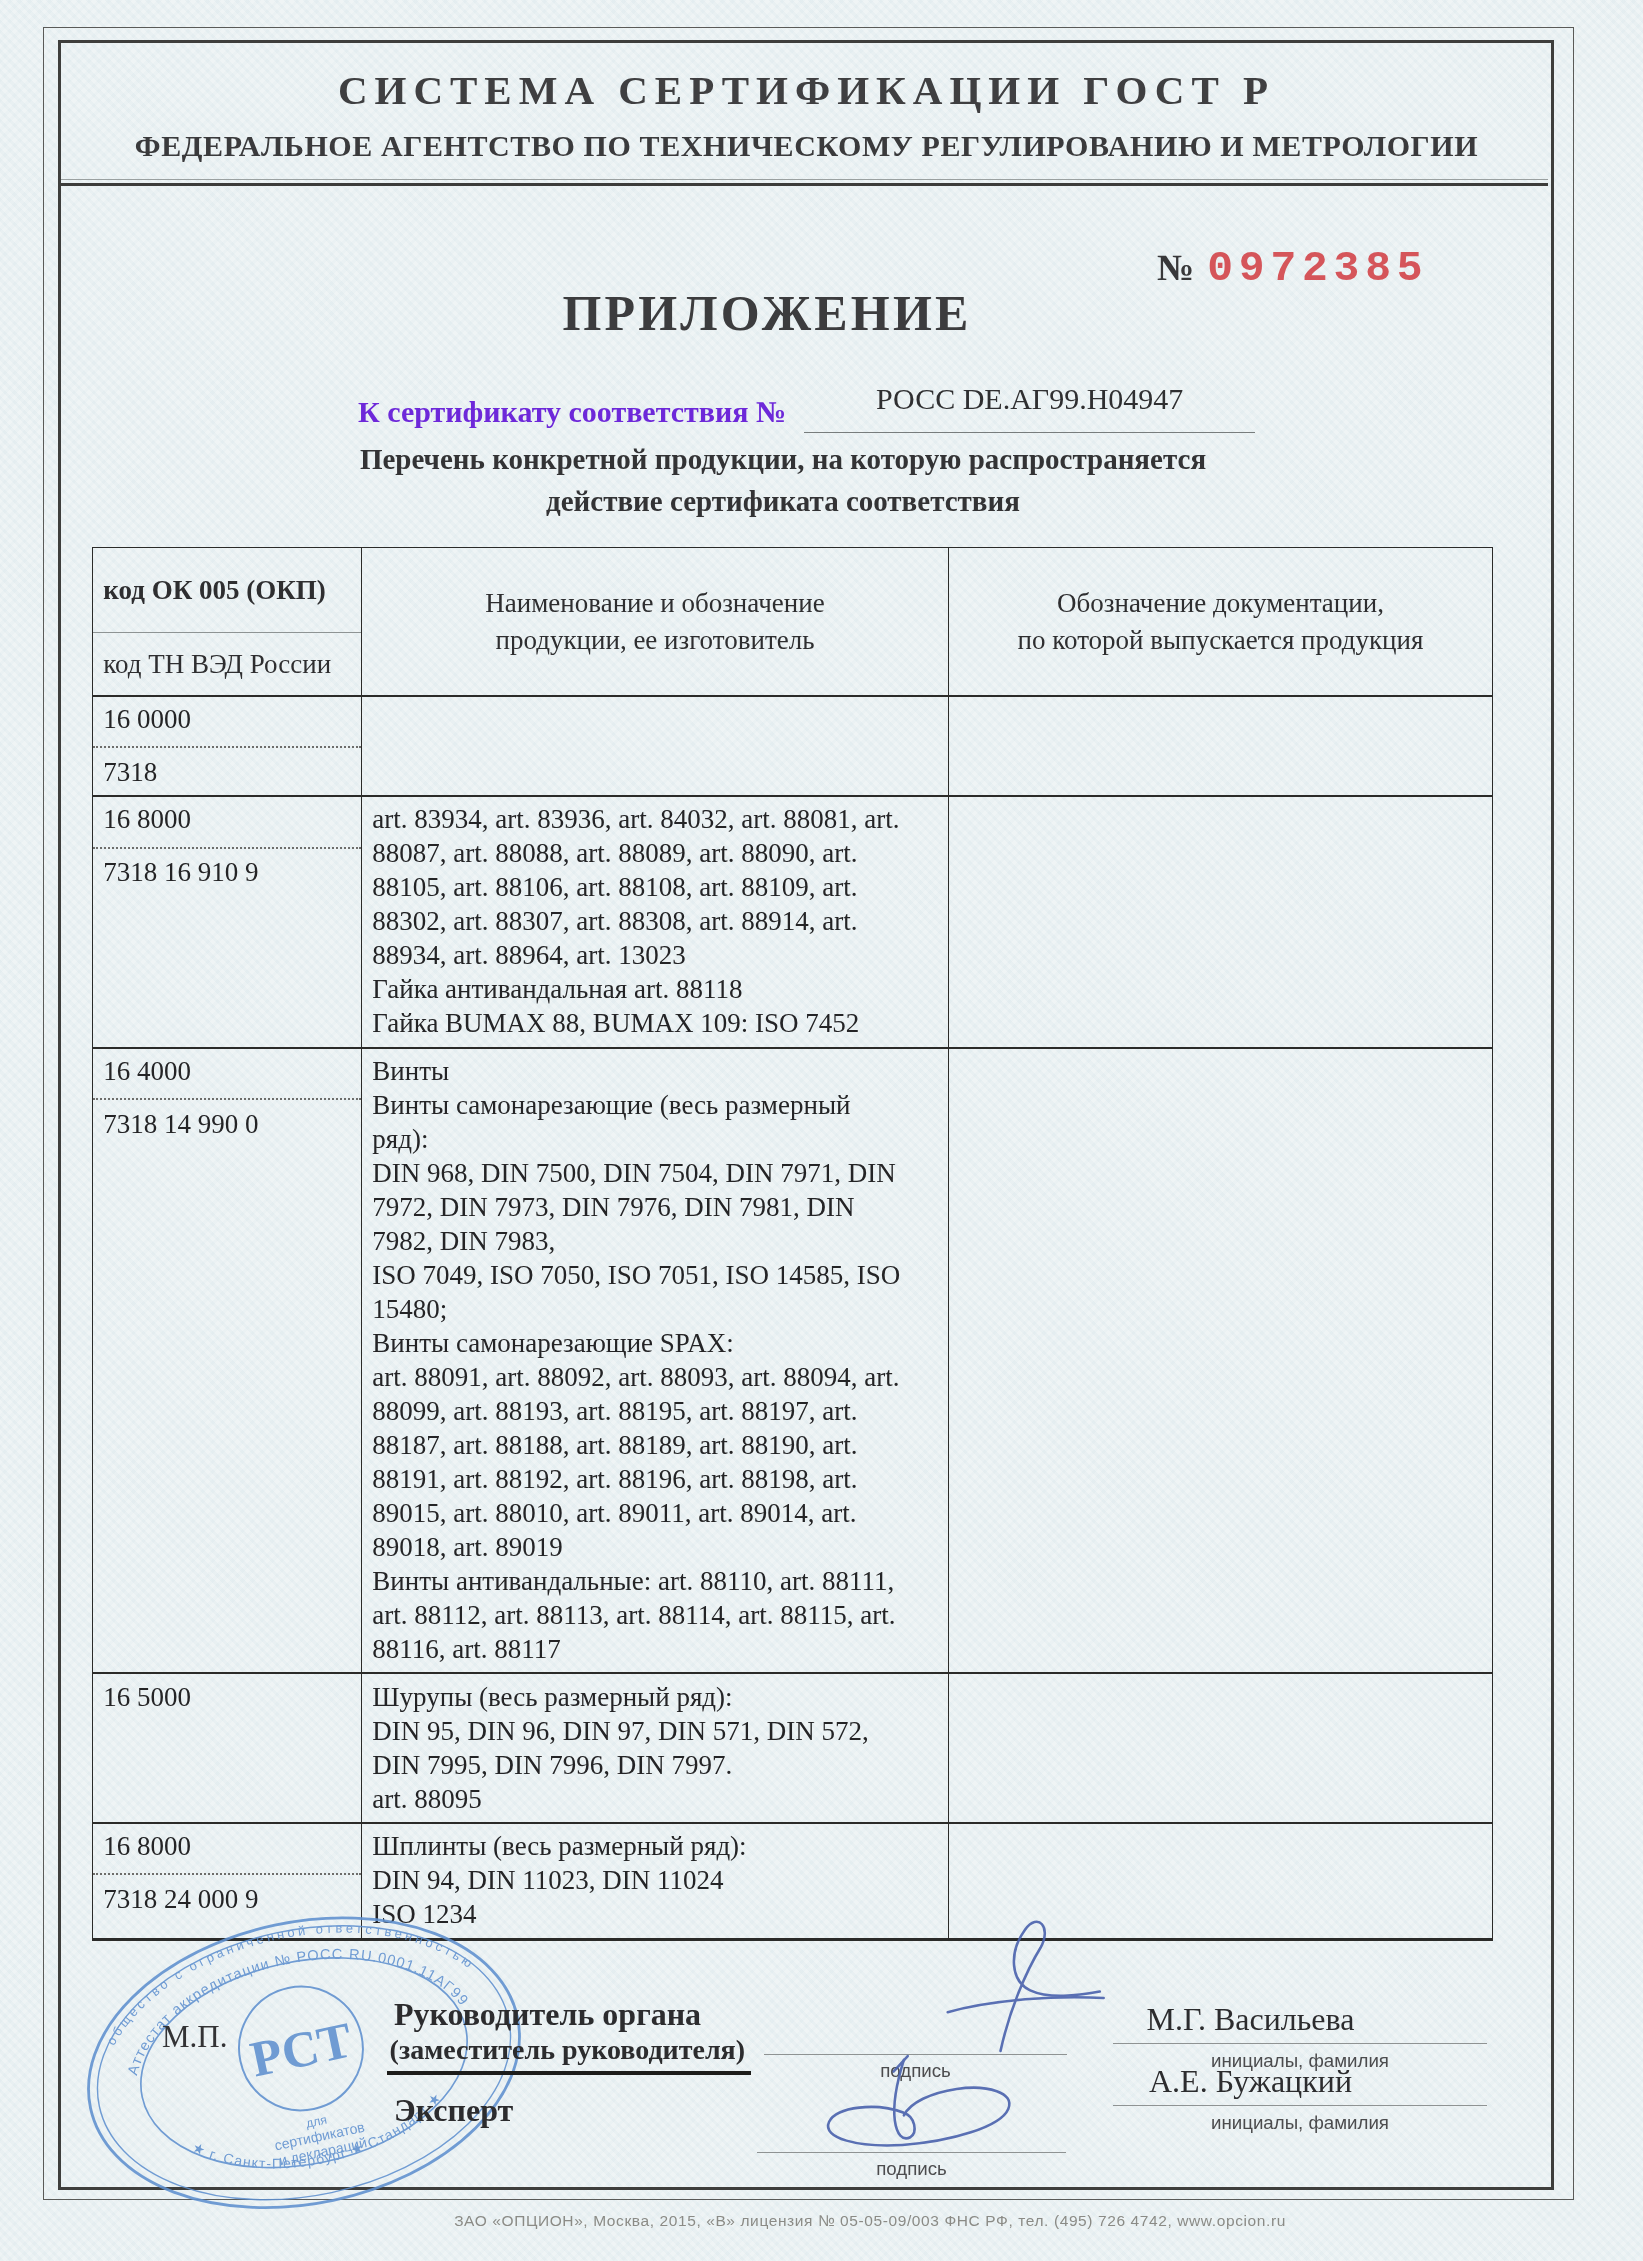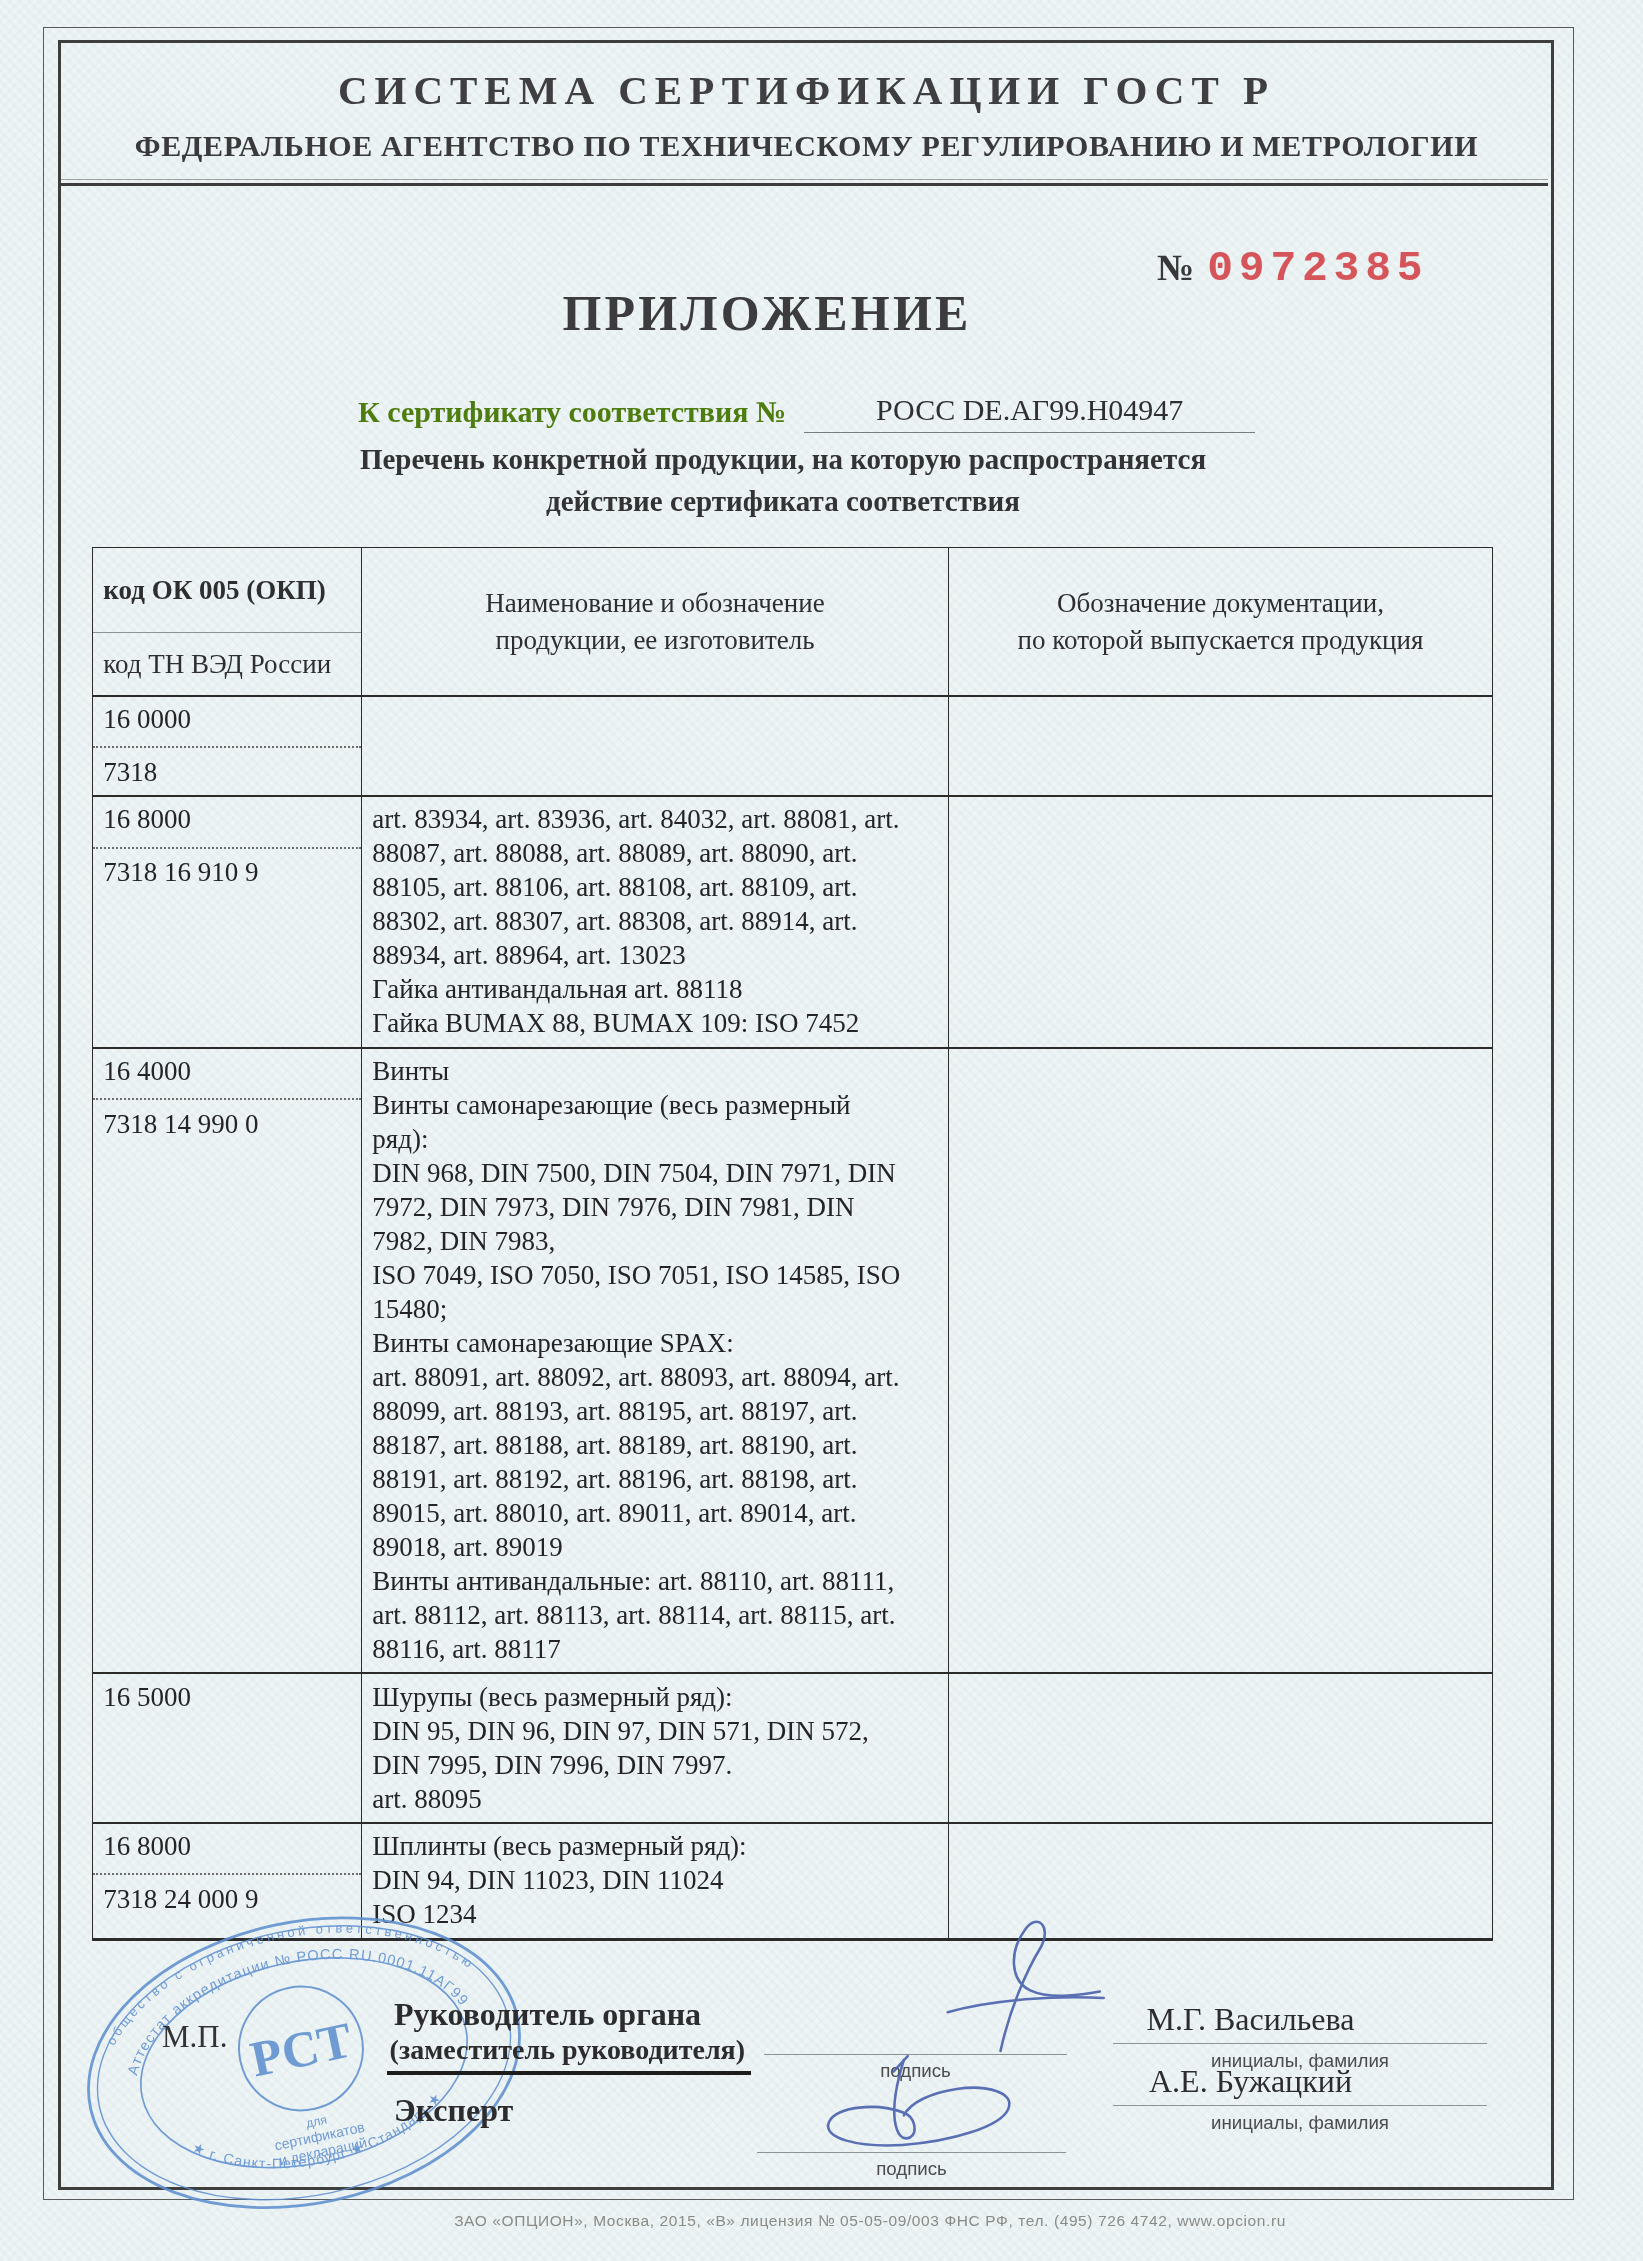--- a/index.html
+++ b/index.html
@@ -25,23 +25,23 @@
     font-size:30px;font-weight:bold;letter-spacing:0.6px;color:#3a3a3c;}
   .header-rule{left:61px;top:179px;width:1487px;border-top:1.3px solid #9aa0a0;}
   .header-rule2{left:61px;top:183px;width:1487px;border-top:3.9px solid #3c3c3a;}
   .form-number{left:1157px;top:244px;display:flex;align-items:baseline;gap:13px;}
   .form-number .sign{font-size:37px;font-weight:bold;color:#38383a;}
   .form-number .value{font-size:43px;letter-spacing:5.8px;color:#d5555a;
     font-family:"Liberation Mono", monospace;font-weight:bold;}
   .doc-title{left:0;top:284px;width:1534px;text-align:center;
     font-size:50px;font-weight:bold;letter-spacing:3.2px;color:#3c3c3e;}
   .cert-row{left:358px;top:375px;display:flex;align-items:flex-end;gap:18px;}
-  .cert-row .label{font-size:30px;font-weight:600;color:#4d7c0f;padding-bottom:3.9px;margin-top:20px;}
+  .cert-row .label{font-size:30px;font-weight:600;color:#6d28d9;padding-bottom:3.9px;margin-top:20px;}
   .cert-row .value{font-size:30px;color:#2f2f31;min-width:451px;text-align:center;
-    border-bottom:1.9px solid #787d7d;padding-bottom:5px;}
+    border-bottom:1.9px solid #787d7d;padding-bottom:16px;}
   .purpose-1{left:0;top:443px;width:1566px;text-align:center;font-size:29px;font-weight:bold;color:#333335;}
   .purpose-2{left:0;top:485px;width:1566px;text-align:center;font-size:29px;font-weight:bold;color:#333335;}
   
   table.products{left:92px;top:547px;width:1400px;position:absolute;
     border-collapse:collapse;table-layout:fixed;}
   table.products th, table.products td{border:1.9px solid #2b2b29;}
   table.products{border-top-width:3.9px;border-bottom:3.9px solid #2b2b29;}
   th{font-weight:normal;font-size:27px;color:#2e2e30;}
   .hdr-c1{padding:0;vertical-align:top;}
   .hdr-c1 .top{height:84px;display:flex;align-items:center;padding-left:10.3px;

